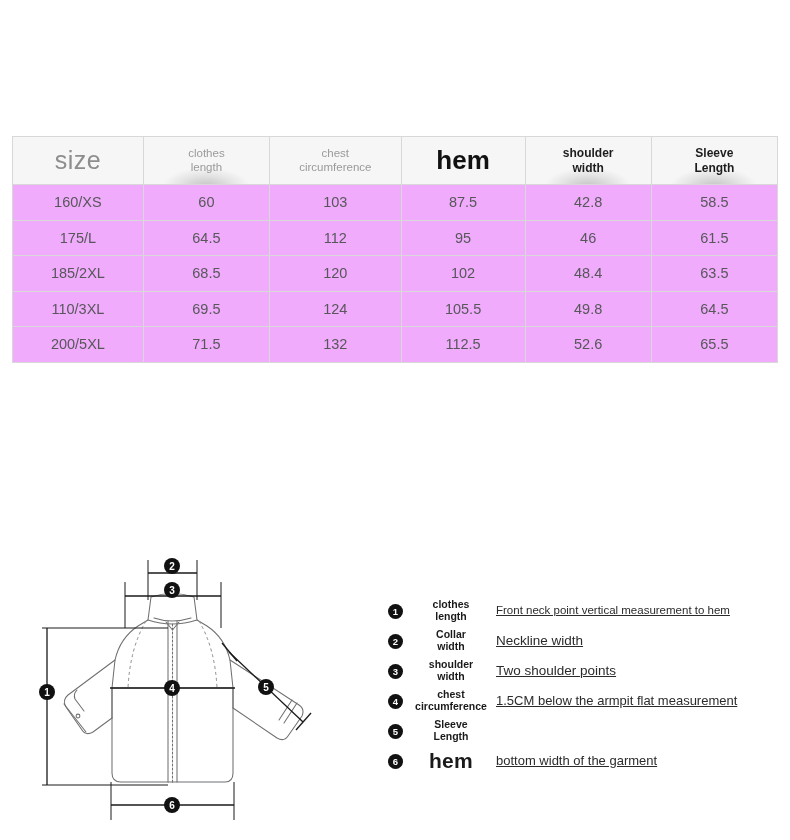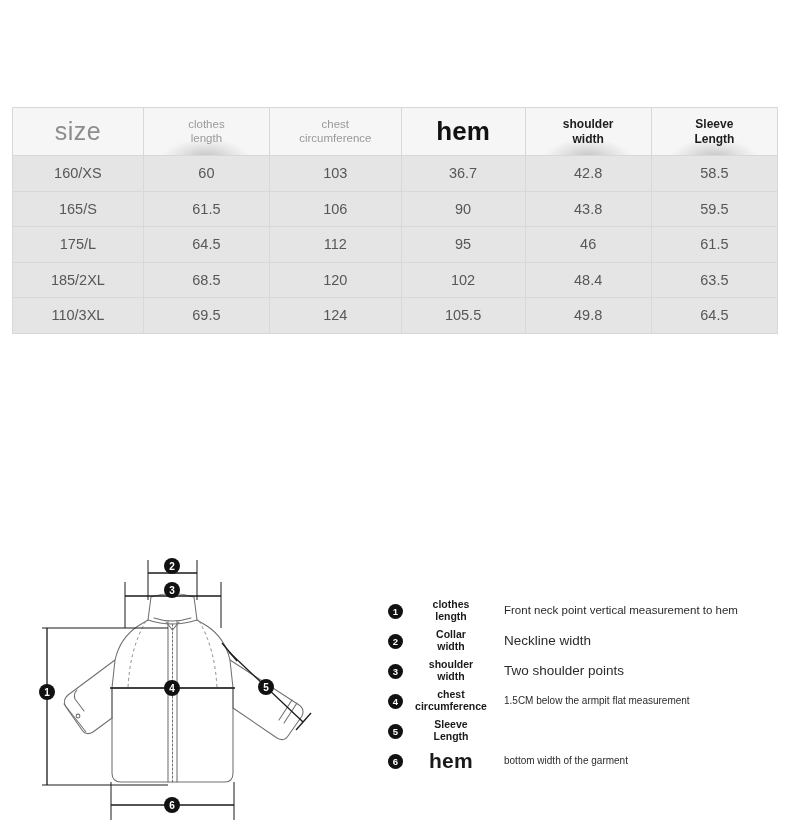--- a/index.html
+++ b/index.html
@@ -13,21 +13,21 @@
     position: relative;
     font-family: "Liberation Sans", sans-serif;
     color: #3a3a3a;
     overflow: hidden;
   }
 
   
   .table-wrap {
     position: absolute;
     left: 12px;
-    top: 107px;
+    top: 136px;
     width: 766px;
   }
   table.size-table {
     width: 100%;
     border-collapse: collapse;
     table-layout: fixed;
   }
   table.size-table th,
   table.size-table td {
     border: 1px solid #d8d8d8;
@@ -76,21 +76,21 @@
   }
   .hdr-hem {
     font-size: 26px;
     color: #111111;
     font-weight: bold;
   }
   table.size-table tbody td {
     height: 34.5px;
     font-size: 14.5px;
     color: #57575a;
-    background: #e5e5e5;
+    background: #f0abfc;
     padding: 0;
     text-align: center;
   }
 
   
   .diagram {
     position: absolute;
     left: 20px;
     top: 540px;
     width: 380px;
@@ -131,25 +131,26 @@
     line-height: 1.12;
     margin-left: 7px;
     font-size: 10.5px;
   }
   .legend-term.big {
     font-size: 21px;
     font-weight: bold;
     letter-spacing: 0.3px;
   }
   .legend-desc {
-    margin-left: 12px;
+    margin-left: 4px;
     color: #2b2b2b;
     line-height: 1.2;
-  }
-  .legend-desc.s-sm { font-size: 10px; }
+    text-decoration: underline;
+  }
+  .legend-desc.s-sm { font-size: 13px; }
   .legend-desc.s-md { font-size: 11.5px; }
   .legend-desc.s-lg { font-size: 13.5px; }
 </style>
 </head>
 <body>
 
 <div class="table-wrap">
   <table class="size-table">
     <colgroup>
       <col style="width:17.1%">
@@ -194,31 +195,23 @@
           </span>
           <span class="hdr-shadow"></span>
         </th>
       </tr>
     </thead>
     <tbody id="table-body">
         <tr>
           <td>160/XS</td>
           <td>60</td>
           <td>103</td>
-          <td>36.7</td>
+          <td>87.5</td>
           <td>42.8</td>
           <td>58.5</td>
-        </tr>
-        <tr>
-          <td>165/S</td>
-          <td>61.5</td>
-          <td>106</td>
-          <td>90</td>
-          <td>43.8</td>
-          <td>59.5</td>
         </tr>
         <tr>
           <td>175/L</td>
           <td>64.5</td>
           <td>112</td>
           <td>95</td>
           <td>46</td>
           <td>61.5</td>
         </tr>
         <tr>
@@ -230,20 +223,28 @@
           <td>63.5</td>
         </tr>
         <tr>
           <td>110/3XL</td>
           <td>69.5</td>
           <td>124</td>
           <td>105.5</td>
           <td>49.8</td>
           <td>64.5</td>
         </tr>
+        <tr>
+          <td>200/5XL</td>
+          <td>71.5</td>
+          <td>132</td>
+          <td>112.5</td>
+          <td>52.6</td>
+          <td>65.5</td>
+        </tr>
       </tbody>
   </table>
 </div>
 
 <div class="diagram">
 <svg width="380" height="290" viewBox="0 0 380 290" xmlns="http://www.w3.org/2000/svg">
   <g fill="none" stroke="#6f7072" stroke-width="1.05" stroke-linejoin="round" stroke-linecap="round">
 
     <path d="M92,148 L92,233 Q92,242 101,242 L205,242 Q213,242 213,233 L213,148 Z"></path>
 

